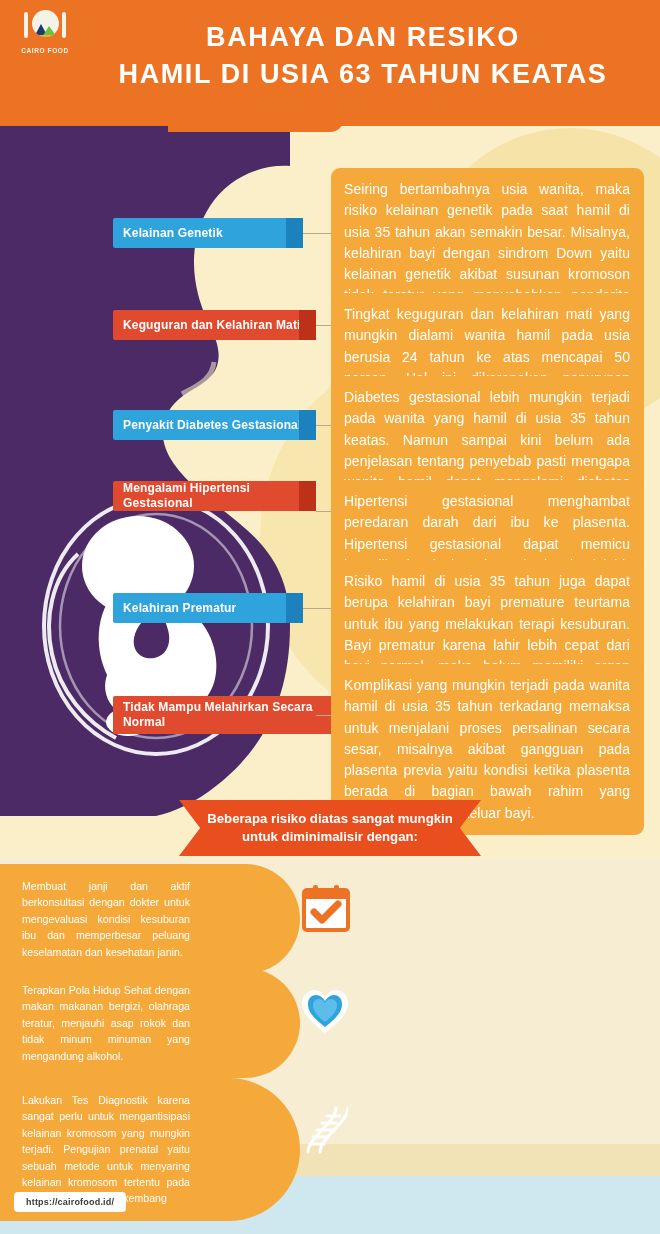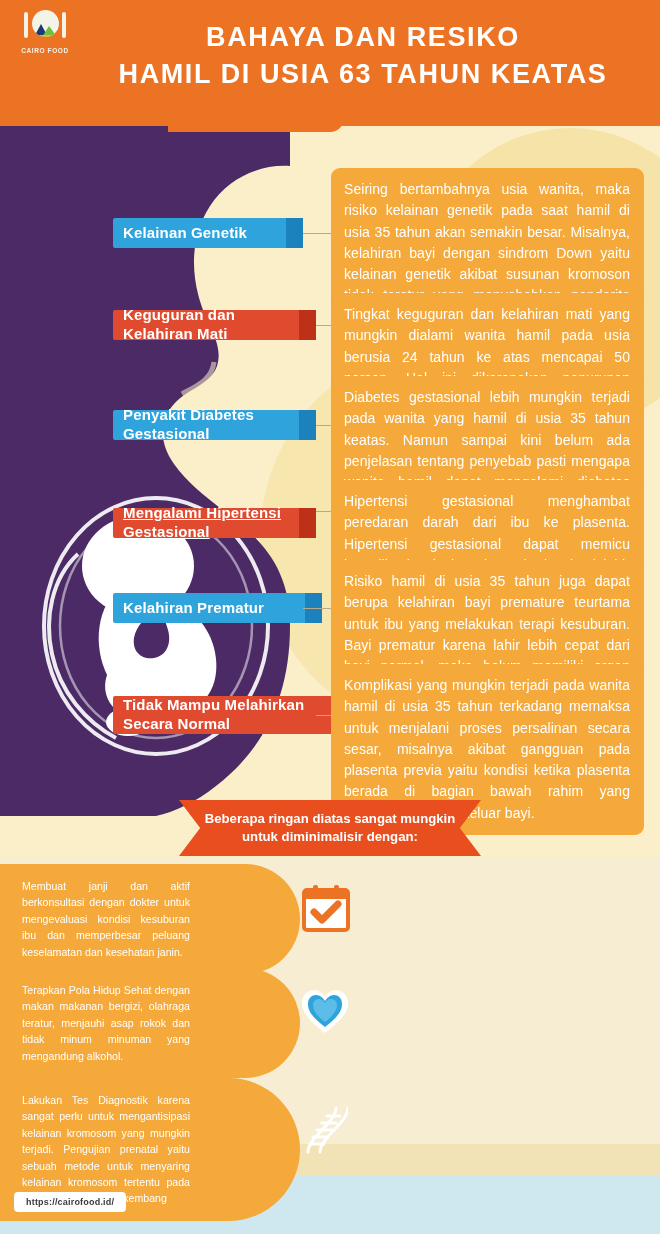--- a/index.html
+++ b/index.html
@@ -68,21 +68,21 @@
   .silhouette {
     position:absolute; left:-40px; top:126px; width:330px; height:690px; z-index:3;
   }
 
   
   .rows { position:absolute; left:0; top:118px; width:660px; z-index:6; }
   .row { position:absolute; left:0; width:660px; }
   .tag {
     position:absolute; height:30px; border-radius:2px;
     display:flex; align-items:center; color:#FFFFFF;
-    font-size:15px; font-weight:bold; letter-spacing:0.15px;
+    font-size:12px; font-weight:bold; letter-spacing:0.15px;
     padding:0 10px; line-height:1.25;
   }
   .tag.two-line { height:38px; }
   .tag.blue { background:#2EA3DC; }
   .tag.blue .tag-cap { background:#1C82BE; }
   .tag.red { background:#E04A2F; }
   .tag.red .tag-cap { background:#BC3118; }
   .tag-cap {
     position:absolute; right:0; top:0; width:17px; height:100%;
   }
@@ -229,51 +229,51 @@
   <div class="row">
     <div class="tag blue" style="left:113px; top:292px; width:203px;">
       <span>Penyakit Diabetes Gestasional</span>
       <span class="tag-cap"></span>
     </div>
     <div class="connector" style="left:316px; top:307px; width:19px;"></div>
     <div class="body-box" style="left:331px; top:258px; width:313px;">Diabetes gestasional lebih mungkin terjadi pada wanita yang hamil di usia 35 tahun keatas. Namun sampai kini belum ada penjelasan tentang penyebab pasti mengapa wanita hamil dapat mengalami diabetes gestasional, namun mayoritas berpendapat akibat adanya perubahan hormon.</div>
   </div>
 
   <div class="row">
-    <div class="tag red" style="left:113px; top:390px; width:203px;text-decoration:underline;">
+    <div class="tag red" style="left:113px; top:363px; width:203px;">
       <span>Mengalami Hipertensi Gestasional</span>
       <span class="tag-cap"></span>
     </div>
     <div class="connector" style="left:316px; top:393px; width:19px;"></div>
     <div class="body-box" style="left:331px; top:362px; width:313px;">Hipertensi gestasional menghambat peredaran darah dari ibu ke plasenta. Hipertensi gestasional dapat memicu komplikasi, misalnya berat badan bayi lahir terlalu ringan dan kelahiran prematur.</div>
   </div>
 
   <div class="row">
-    <div class="tag blue" style="left:113px; top:475px; width:209px;">
+    <div class="tag blue" style="left:113px; top:475px; width:190px;">
       <span>Kelahiran Prematur</span>
       <span class="tag-cap"></span>
     </div>
     <div class="connector" style="left:303px; top:490px; width:32px;"></div>
     <div class="body-box" style="left:331px; top:442px; width:313px;">Risiko hamil di usia 35 tahun juga dapat berupa kelahiran bayi premature teurtama untuk ibu yang melakukan terapi kesuburan. Bayi prematur karena lahir lebih cepat dari bayi normal, maka belum memiliki organ tubuh yang lengkap dan sempurna sehingga membutuhkan perawatan intensif.</div>
   </div>
 
   <div class="row">
     <div class="tag red two-line" style="left:113px; top:578px; width:236px;">
       <span>Tidak Mampu Melahirkan Secara Normal</span>
       <span class="tag-cap"></span>
     </div>
     <div class="connector" style="left:316px; top:597px; width:19px;"></div>
     <div class="body-box" style="left:331px; top:546px; width:313px;">Komplikasi yang mungkin terjadi pada wanita hamil di usia 35 tahun terkadang memaksa untuk menjalani proses persalinan secara sesar, misalnya akibat gangguan pada plasenta previa yaitu kondisi ketika plasenta berada di bagian bawah rahim yang menghalangi jalan keluar bayi.</div>
   </div>
 
 </div>
 
 <div class="banner-wrap">
   <div class="banner">
-    <span>Beberapa ringan diatas sangat mungkin</span>
+    <span>Beberapa risiko diatas sangat mungkin</span>
     <span>untuk diminimalisir dengan:</span>
   </div>
 </div>
 
 <div class="bottom">
   <div class="bottom-sky"></div>
 
   <div class="bot-sand"></div>
   <div class="bot-blue"></div>
 </div>

